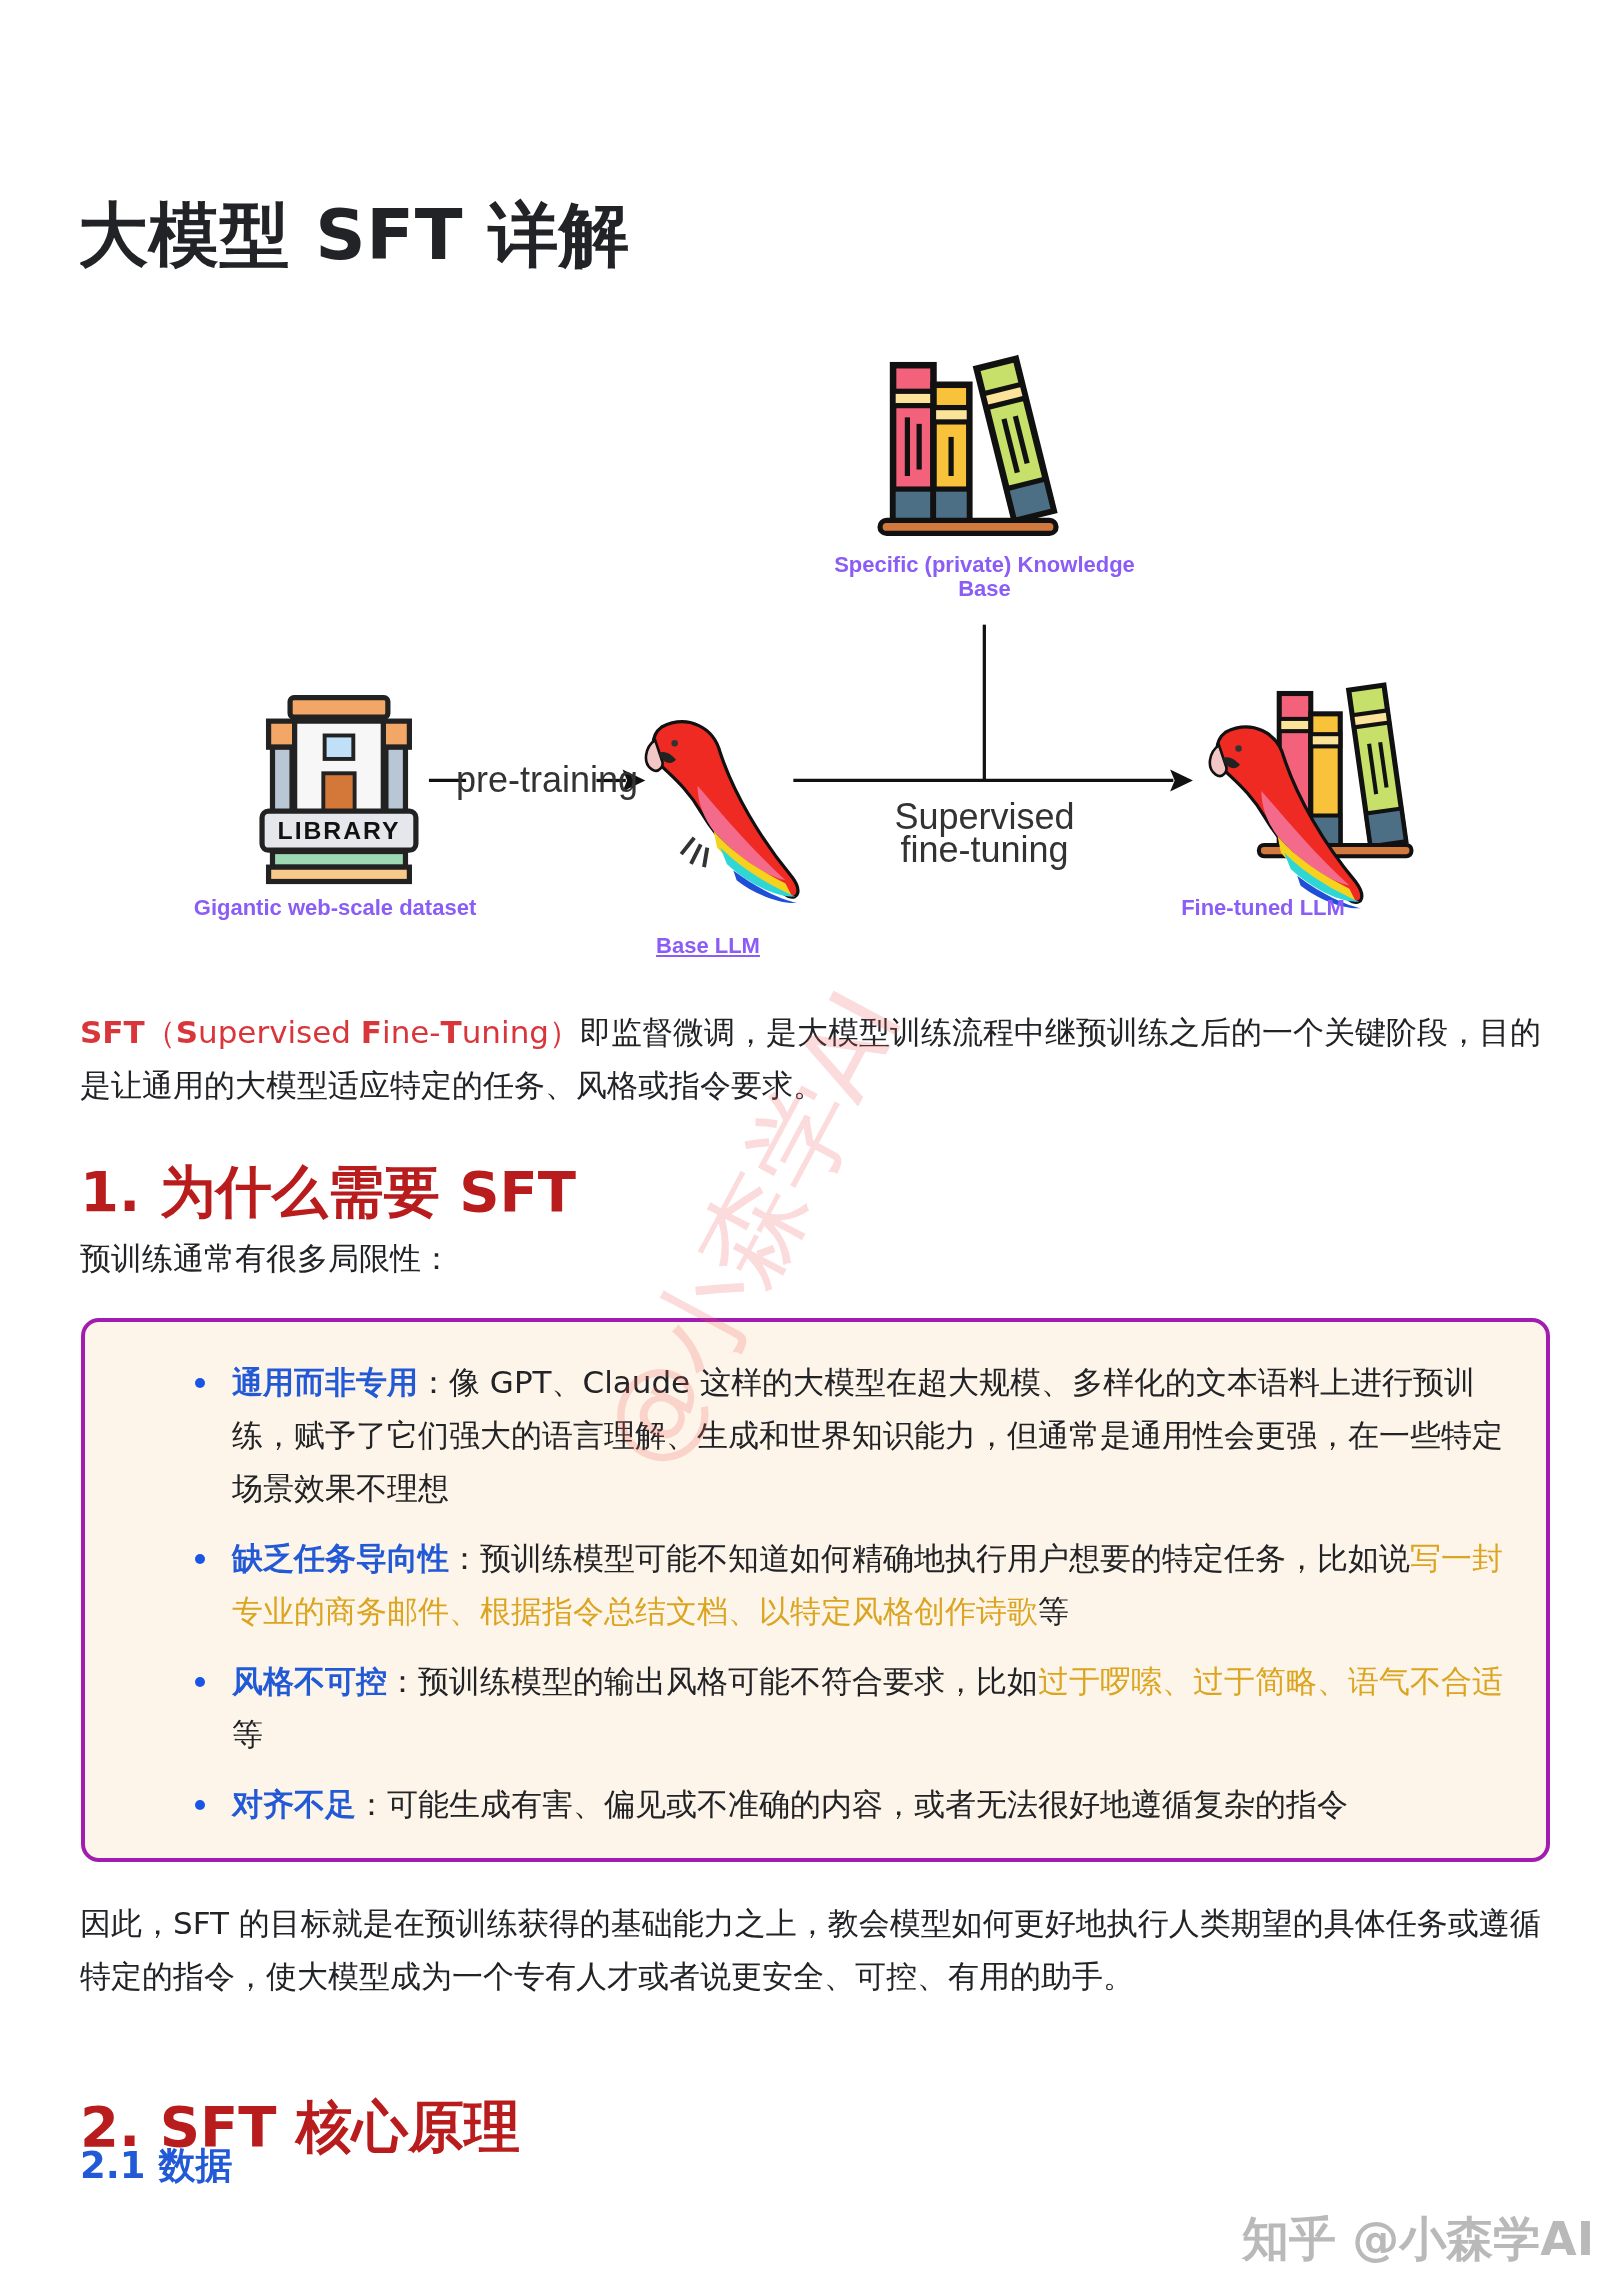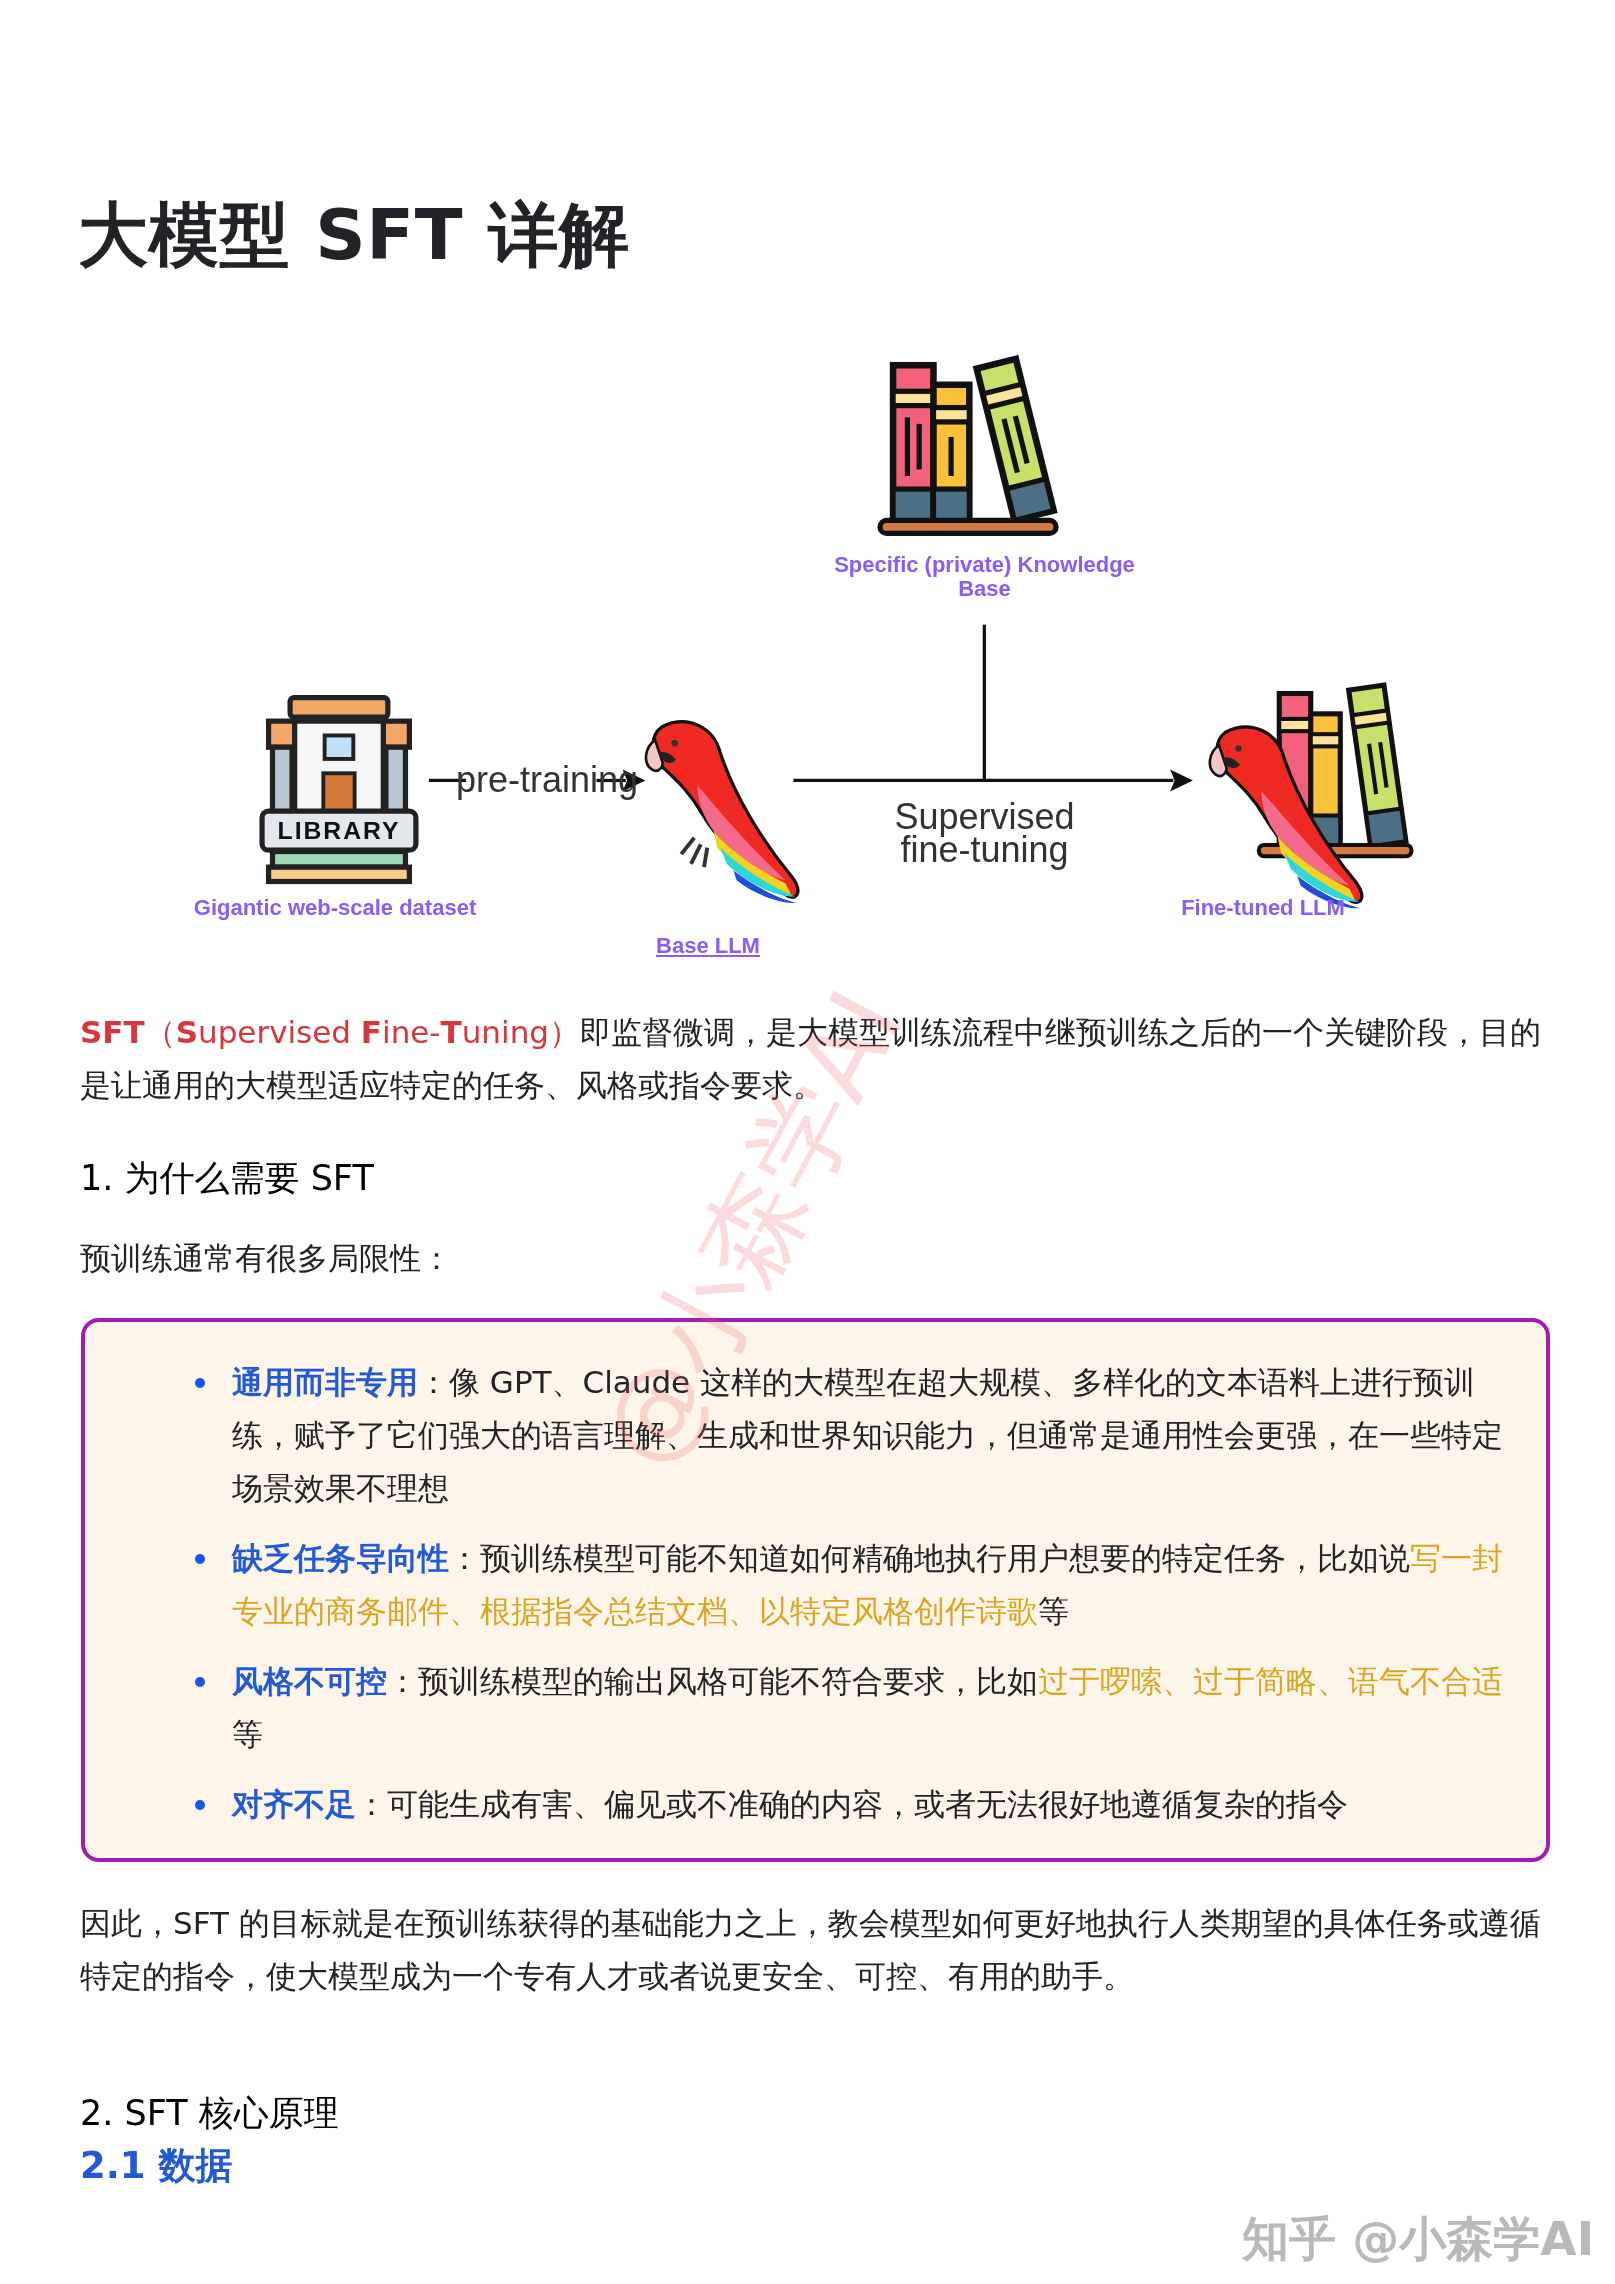--- a/index.html
+++ b/index.html
@@ -7,21 +7,21 @@
          font-family:"DejaVu Sans","Liberation Sans",sans-serif; color:#222326; }
   .abs { position:absolute; }
   .title { left:78px; top:189px; font-size:70px; font-weight:bold; color:#222326; letter-spacing:0.7px; white-space:nowrap; }
   .diagram { left:0; top:339px; width:1616px; height:600px; }
   .dlabel { font-family:"Liberation Sans",sans-serif; font-weight:bold; font-size:22px; color:#8b5cf6; text-align:center; white-space:nowrap; }
   .dthin { font-family:"Liberation Sans",sans-serif; font-size:36px; color:#333; text-align:center; line-height:33px; white-space:nowrap; }
   .body-text { font-size:31px; line-height:53px; color:#222326; }
   .p-intro { left:80px; top:1006px; width:1467px; }
   .red { color:#d9363b; }
   .red b { font-weight:bold; }
-  .h2 { font-size:35px; font-weight:normal; color:#000000; white-space:nowrap; }
+  .h2 { font-size:56px; font-weight:bold; color:#b91c1c; white-space:nowrap; }
   .h3 { font-size:37px; font-weight:bold; color:#2159d6; white-space:nowrap; }
   .callout { left:81px; top:1318px; width:1469px; height:544px; box-sizing:border-box;
              background:#fef5ea; border:4px solid #a21caf; border-radius:18px; }
   .callout ul { list-style:none; margin:0; padding:0; position:absolute; left:147px; top:34px; width:1297px; }
   .callout li { position:relative; font-size:31px; line-height:53px; margin-bottom:17px; }
   .callout li .dot { position:absolute; left:-37px; top:21.5px; width:10.4px; height:10.4px; border-radius:50%; background:#1a56e6; }
   .kw { color:#2159d6; font-weight:bold; }
   .hl { color:#dba521; }
   .p-conclusion { left:80px; top:1897px; width:1473px; }
   .wm-center { left:495px; top:1160px; font-size:104px; color:rgba(236,90,90,0.22); transform:rotate(-62deg); transform-origin:center; white-space:nowrap; }

